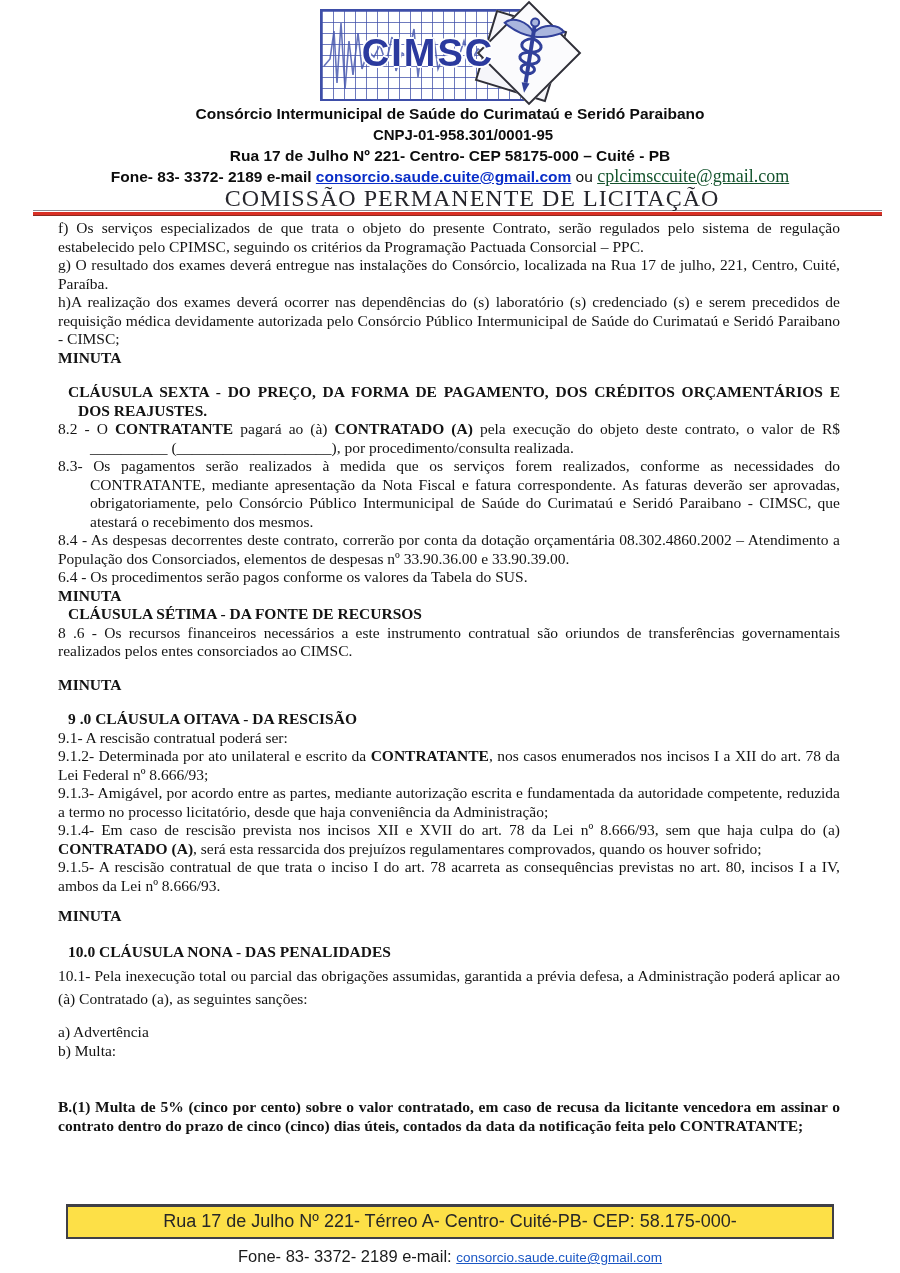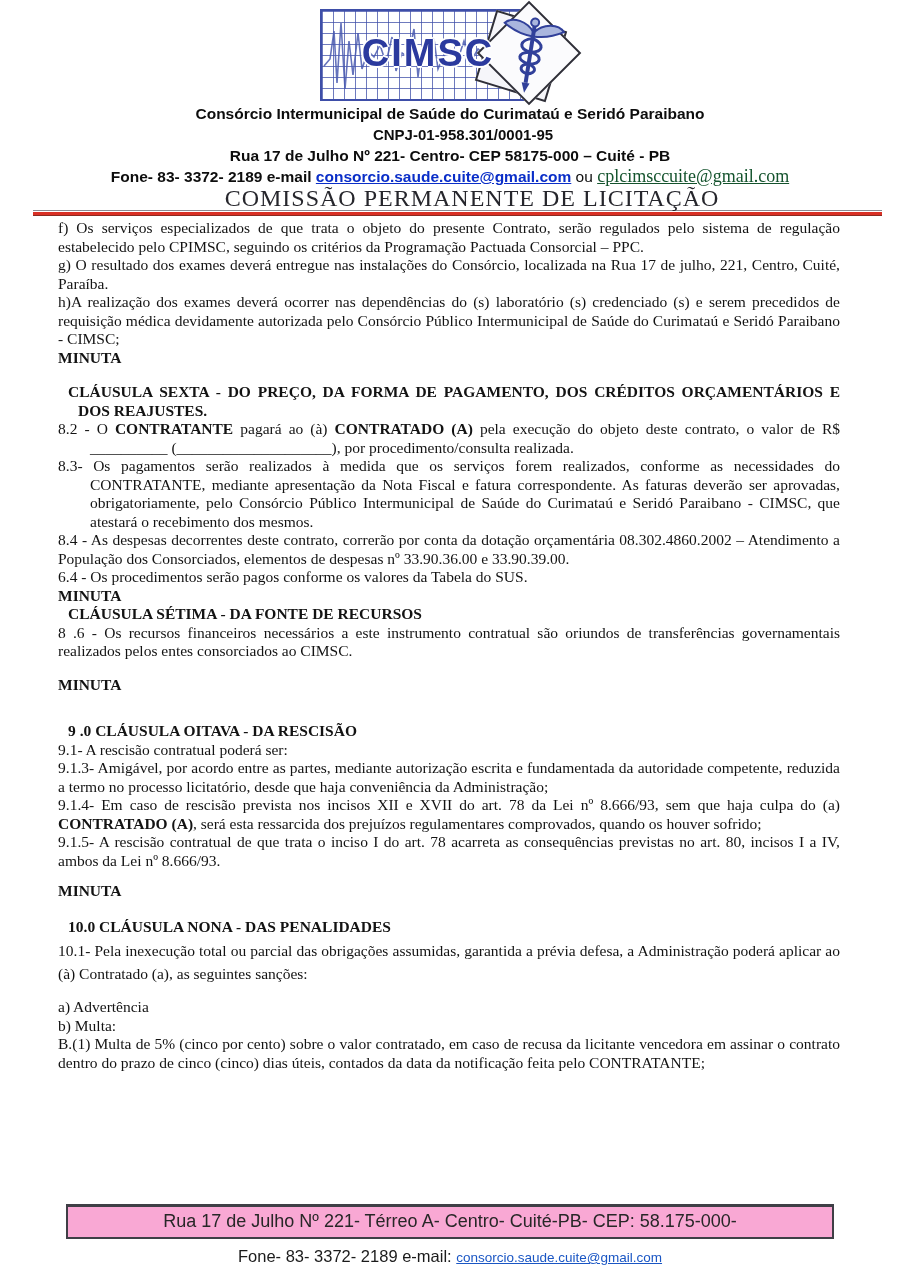--- a/index.html
+++ b/index.html
@@ -49,26 +49,26 @@
   
   .doc{
     padding:3px 60px 0 58px;text-align:justify;
     font-size:15.5px;line-height:18.5px;color:#131313;
   }
   .doc p{margin:0;}
   .doc p.hang{padding-left:32px;text-indent:-32px;}
   .doc p.heading{font-weight:bold;margin-left:10px;padding-left:10px;text-indent:-10px;}
   .doc p.minuta{font-weight:bold;}
   .doc p.spaced{line-height:23px;}
-  .doc p.boldp{font-weight:normal;}
+  .doc p.boldp{font-weight:bold;margin-top:38px;}
   
   .footer{position:absolute;top:1204px;left:0;width:100%;font-family:"Liberation Sans", sans-serif;}
   .fbox{
     width:768px;margin:0 auto;border:2px solid #3f3f46;border-top-width:3px;
-    text-align:center;font-size:18px;color:#272727;padding:4px 0 5px;background:#f9a8d4;
+    text-align:center;font-size:18px;color:#272727;padding:4px 0 5px;background:#fde047;
     box-sizing:border-box;
   }
   .fline{text-align:center;margin-top:8px;font-size:16.5px;color:#1b1b1b;}
   .femail{color:#1a56c4;text-decoration:underline;font-size:13.5px;cursor:pointer;}
 </style>
 </head>
 <body>
 
 <div class="header">
 
@@ -112,22 +112,23 @@
     <p class="minuta"><span>MINUTA</span></p>
     <p class="heading" style="margin-top: 16px;"><span>CLÁUSULA SEXTA - DO PREÇO, DA FORMA DE PAGAMENTO, DOS CRÉDITOS ORÇAMENTÁRIOS E DOS REAJUSTES.</span></p>
     <p class="hang"><span>8.2 - O </span><b>CONTRATANTE</b><span> pagará ao (à) </span><b>CONTRATADO (A)</b><span> pela execução do objeto deste contrato, o valor de R$ __________ (____________________), por procedimento/consulta realizada.</span></p>
     <p class="hang"><span>8.3- Os pagamentos serão realizados à medida que os serviços forem realizados, conforme as necessidades do CONTRATANTE, mediante apresentação da Nota Fiscal e fatura correspondente. As faturas deverão ser aprovadas, obrigatoriamente, pelo Consórcio Público Intermunicipal de Saúde do Curimataú e Seridó Paraibano - CIMSC, que atestará o recebimento dos mesmos.</span></p>
     <p class="plain"><span>8.4 - As despesas decorrentes deste contrato, correrão por conta da dotação orçamentária 08.302.4860.2002 – Atendimento a População dos Consorciados, elementos de despesas nº 33.90.36.00 e 33.90.39.00.</span></p>
     <p class="plain"><span>6.4 - Os procedimentos serão pagos conforme os valores da Tabela do SUS.</span></p>
     <p class="minuta"><span>MINUTA</span></p>
     <p class="heading" style=""><span>CLÁUSULA SÉTIMA - DA FONTE DE RECURSOS</span></p>
     <p class="plain"><span>8 .6 - Os recursos financeiros necessários a este instrumento contratual são oriundos de transferências governamentais realizados pelos entes consorciados ao CIMSC.</span></p>
     <p class="minuta" style="margin-top: 15px;"><span>MINUTA</span></p>
-    <p class="heading" style="margin-top: 28px;"><span>9 .0 CLÁUSULA OITAVA - DA RESCISÃO</span></p>
+    <p class="heading" style="margin-top: 16px;"><span>9 .0 CLÁUSULA OITAVA - DA RESCISÃO</span></p>
     <p class="plain"><span>9.1- A rescisão contratual poderá ser:</span></p>
+    <p class="plain"><span>9.1.2- Determinada por ato unilateral e escrito da </span><b>CONTRATANTE</b><span>, nos casos enumerados nos incisos I a XII do art. 78 da Lei Federal nº 8.666/93;</span></p>
     <p class="plain"><span>9.1.3- Amigável, por acordo entre as partes, mediante autorização escrita e fundamentada da autoridade competente, reduzida a termo no processo licitatório, desde que haja conveniência da Administração;</span></p>
     <p class="plain"><span>9.1.4- Em caso de rescisão prevista nos incisos XII e XVII do art. 78 da Lei nº 8.666/93, sem que haja culpa do (a) </span><b>CONTRATADO (A)</b><span>, será esta ressarcida dos prejuízos regulamentares comprovados, quando os houver sofrido;</span></p>
     <p class="plain"><span>9.1.5- A rescisão contratual de que trata o inciso I do art. 78 acarreta as consequências previstas no art. 80, incisos I a IV, ambos da Lei nº 8.666/93.</span></p>
     <p class="minuta" style="margin-top: 12px;"><span>MINUTA</span></p>
     <p class="heading" style="margin-top: 17px;"><span>10.0 CLÁUSULA NONA - DAS PENALIDADES</span></p>
     <p class="spaced" style="margin-top: 3px;"><span>10.1- Pela inexecução total ou parcial das obrigações assumidas, garantida a prévia defesa, a Administração poderá aplicar ao (à) Contratado (a), as seguintes sanções:</span></p>
     <p class="plain" style="margin-top: 13px;"><span>a) Advertência</span></p>
     <p class="plain"><span>b) Multa:</span></p>
     <p class="boldp"><span>B.(1) Multa de 5% (cinco por cento) sobre o valor contratado, em caso de recusa da licitante vencedora em assinar o contrato dentro do prazo de cinco (cinco) dias úteis, contados da data da notificação feita pelo CONTRATANTE;</span></p>
   </main>

